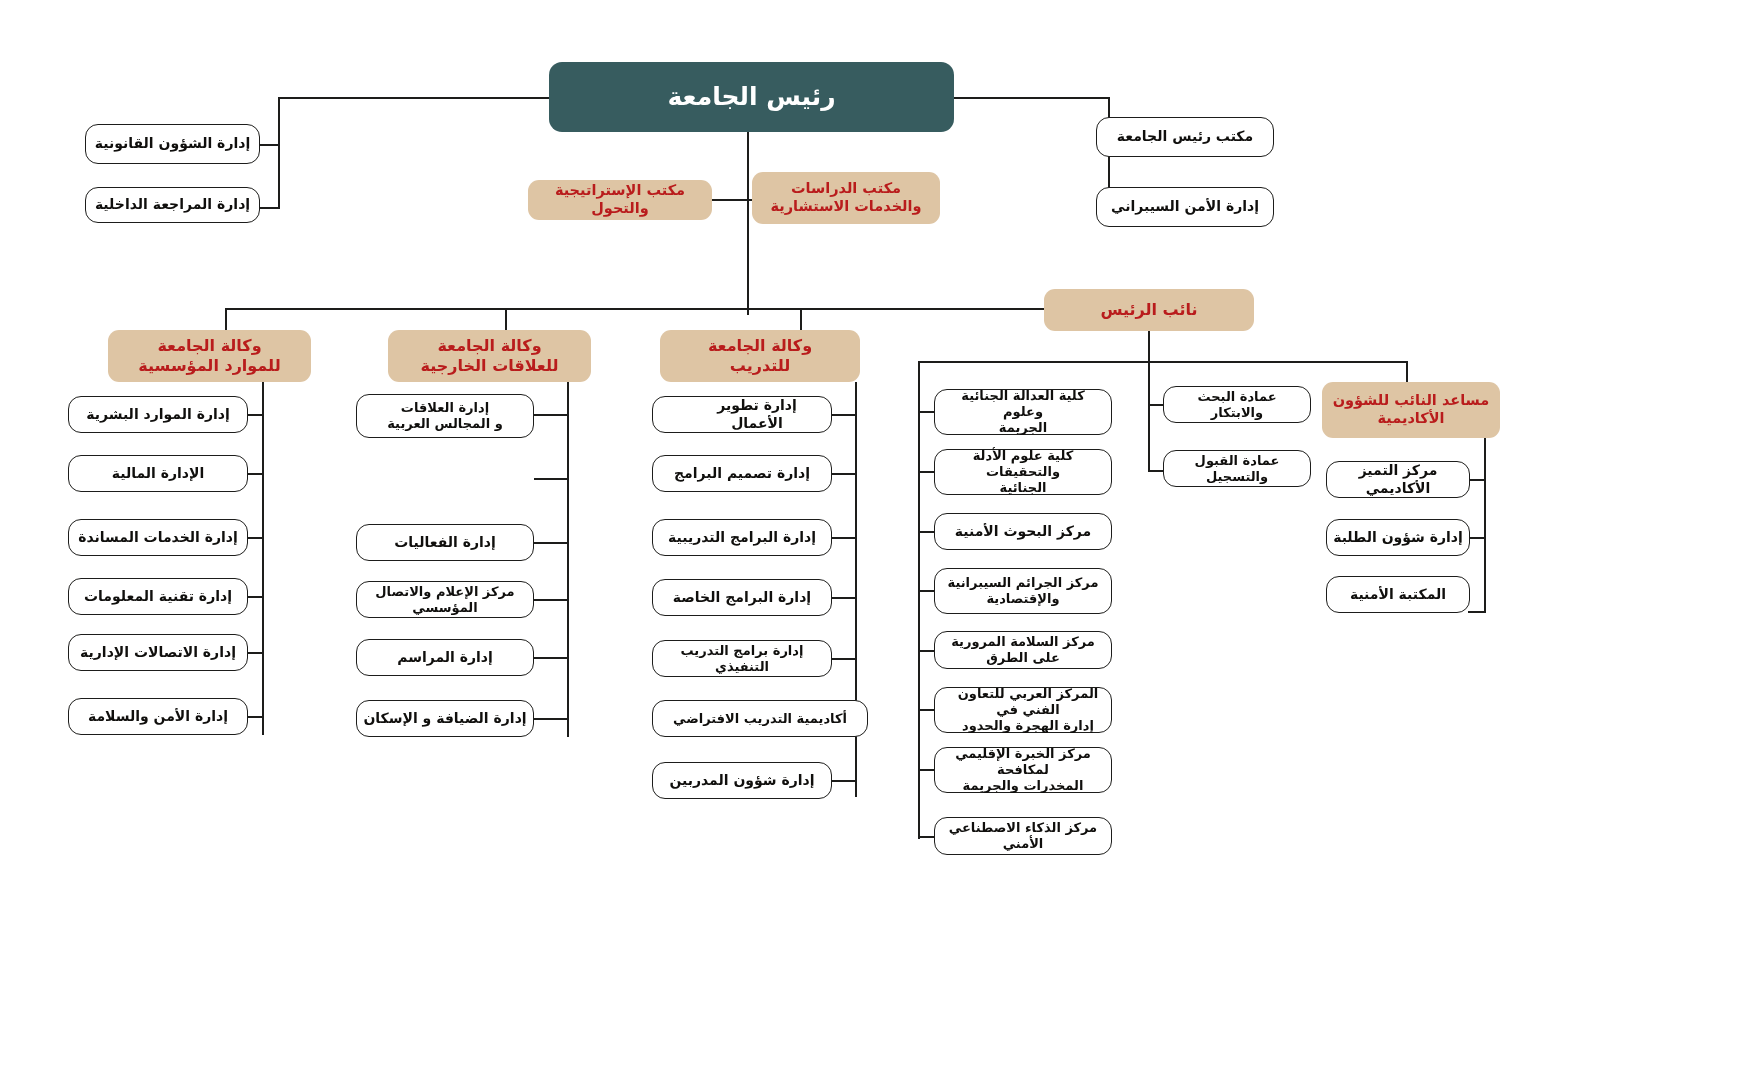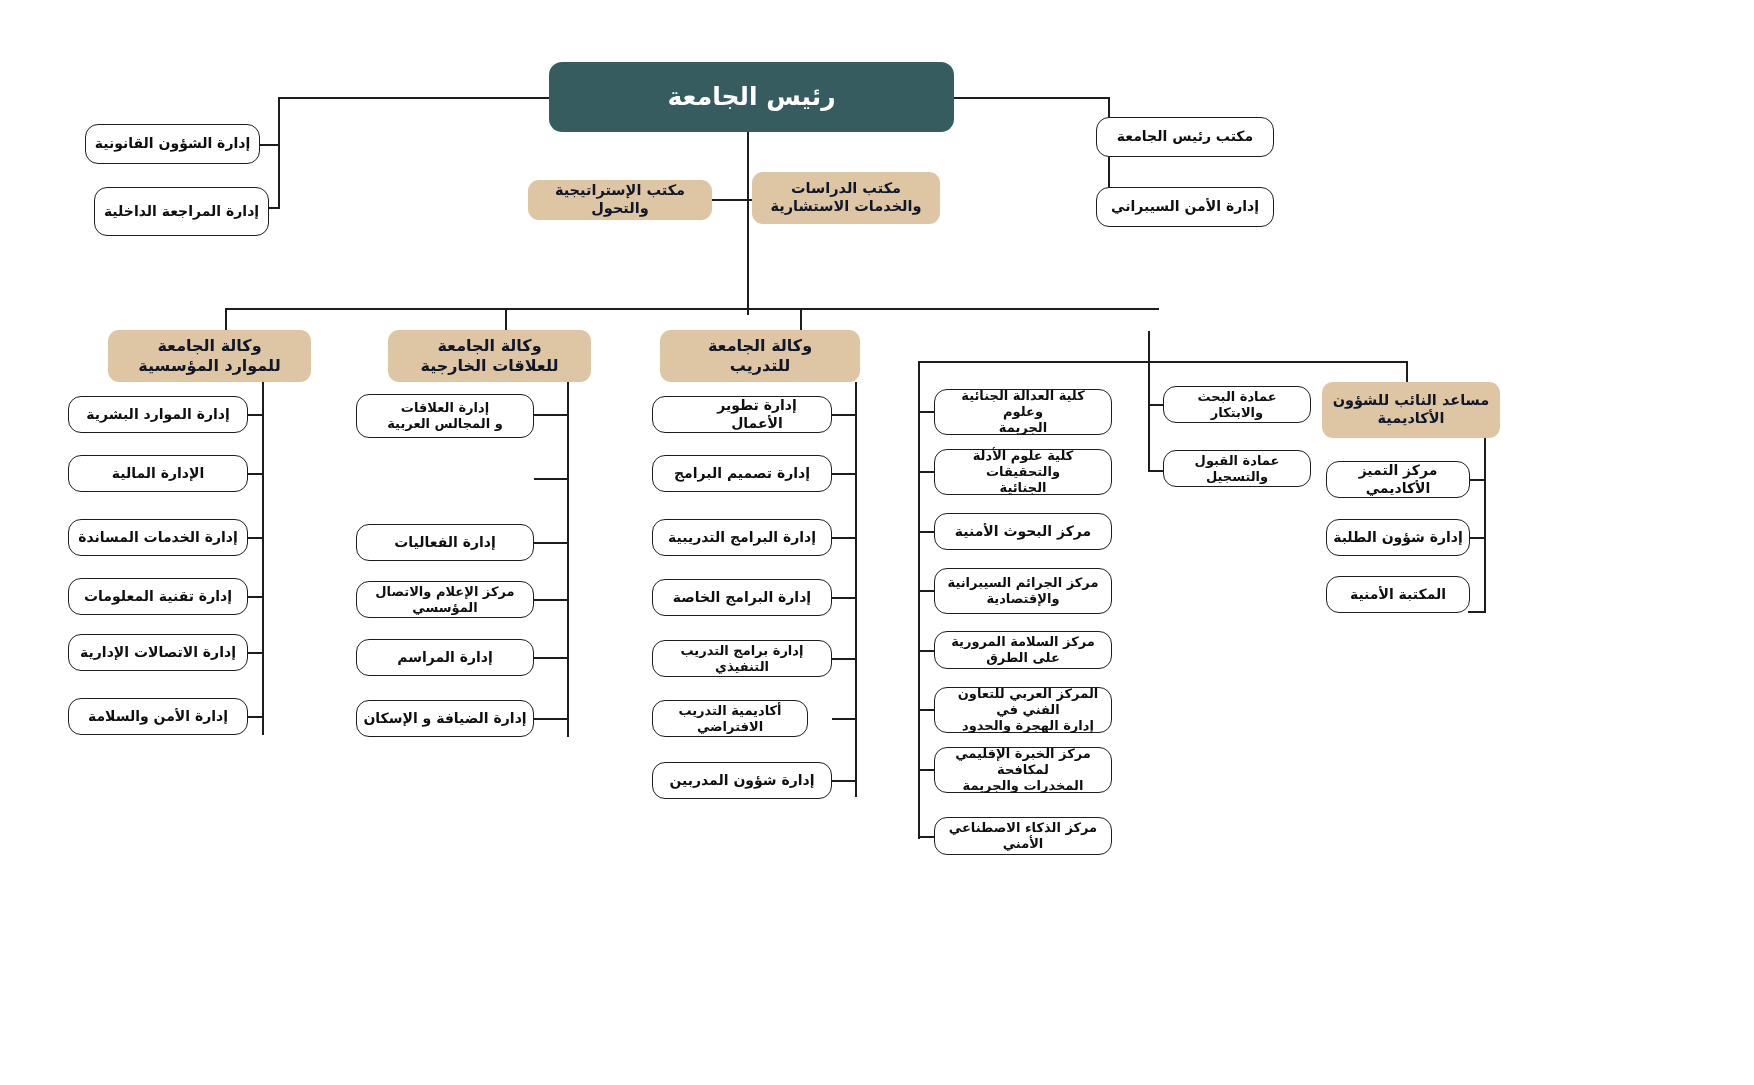--- a/index.html
+++ b/index.html
@@ -35,21 +35,21 @@
   .node.root{
     background:#375c5f;
     color:#ffffff;
     border:none;
     border-radius:13px;
     font-size:25px;
     letter-spacing:0;
   }
   .node.tan{
     background:#dec5a4;
-    color:#0f172a;
+    color:#b91c1c;
     border:none;
     border-radius:11px;
     font-size:16px;
     justify-content:center;
   }
   .node.tan.small{font-size:14.5px;}
   .node.white{
     background:#ffffff;
     border:1.8px solid #1d1d1b;
     border-radius:13px;
@@ -92,21 +92,21 @@
   <div class="ln v" style="left:800px; top:308px; height:22px;"></div>
   <div class="ln v" style="left:1155px; top:308px; height:0px;"></div>
 
   <div class="node root" style="left:549px; top:62px; width:405px; height:70px;">
     <span>رئيس الجامعة</span>
   </div>
 
   <div class="node white" style="left:85px; top:124px; width:175px; height:40px;">
     <span>إدارة الشؤون القانونية</span>
   </div>
-  <div class="node white" style="left:94px; top:187px; width:175px; height:49px;">
+  <div class="node white" style="left:85px; top:187px; width:175px; height:36px;">
     <span>إدارة المراجعة الداخلية</span>
   </div>
 
   <div class="node white" style="left:1096px; top:117px; width:178px; height:40px;">
     <span>مكتب رئيس الجامعة</span>
   </div>
   <div class="node white" style="left:1096px; top:187px; width:178px; height:40px;">
     <span>إدارة الأمن السيبراني</span>
   </div>
 
@@ -206,28 +206,31 @@
     </div>
   <div class="node white" style="left:652px; top:519px; width:180px; height:37px;">
     <span>إدارة البرامج التدريبية</span>
     </div>
   <div class="node white" style="left:652px; top:579px; width:180px; height:37px;">
     <span>إدارة البرامج الخاصة</span>
     </div>
   <div class="node white tiny" style="left:652px; top:640px; width:180px; height:37px;">
     <span>إدارة برامج التدريب التنفيذي</span>
     </div>
-  <div class="node white tiny" style="left:652px; top:700px; width:156px; height:37px;">
+  <div class="node white tiny" style="left:652px; top:700px; width:216px; height:37px;">
     <span>أكاديمية التدريب الافتراضي</span>
     </div>
   <div class="node white" style="left:652px; top:762px; width:180px; height:37px;">
     <span>إدارة  شؤون المدربين</span>
     </div>
 
   <div class="ln h" style="left:1044px; top:308px; width:115px;"></div>
+  <div class="node tan" style="left:1044px; top:289px; width:210px; height:42px;">
+    <span>نائب الرئيس</span>
+  </div>
 
   <div class="ln v" style="left:1148px; top:331px; height:31px;"></div>
   <div class="ln h" style="left:918px; top:361px; width:488px;"></div>
 
   <div class="ln v" style="left:918px; top:361px; height:478px;"></div>
   <div class="ln h" style="left:918px; top:411px; width:18px;"></div>
   <div class="ln h" style="left:918px; top:471px; width:18px;"></div>
   <div class="ln h" style="left:918px; top:531px; width:18px;"></div>
   <div class="ln h" style="left:918px; top:590px; width:18px;"></div>
   <div class="ln h" style="left:918px; top:650px; width:18px;"></div>

